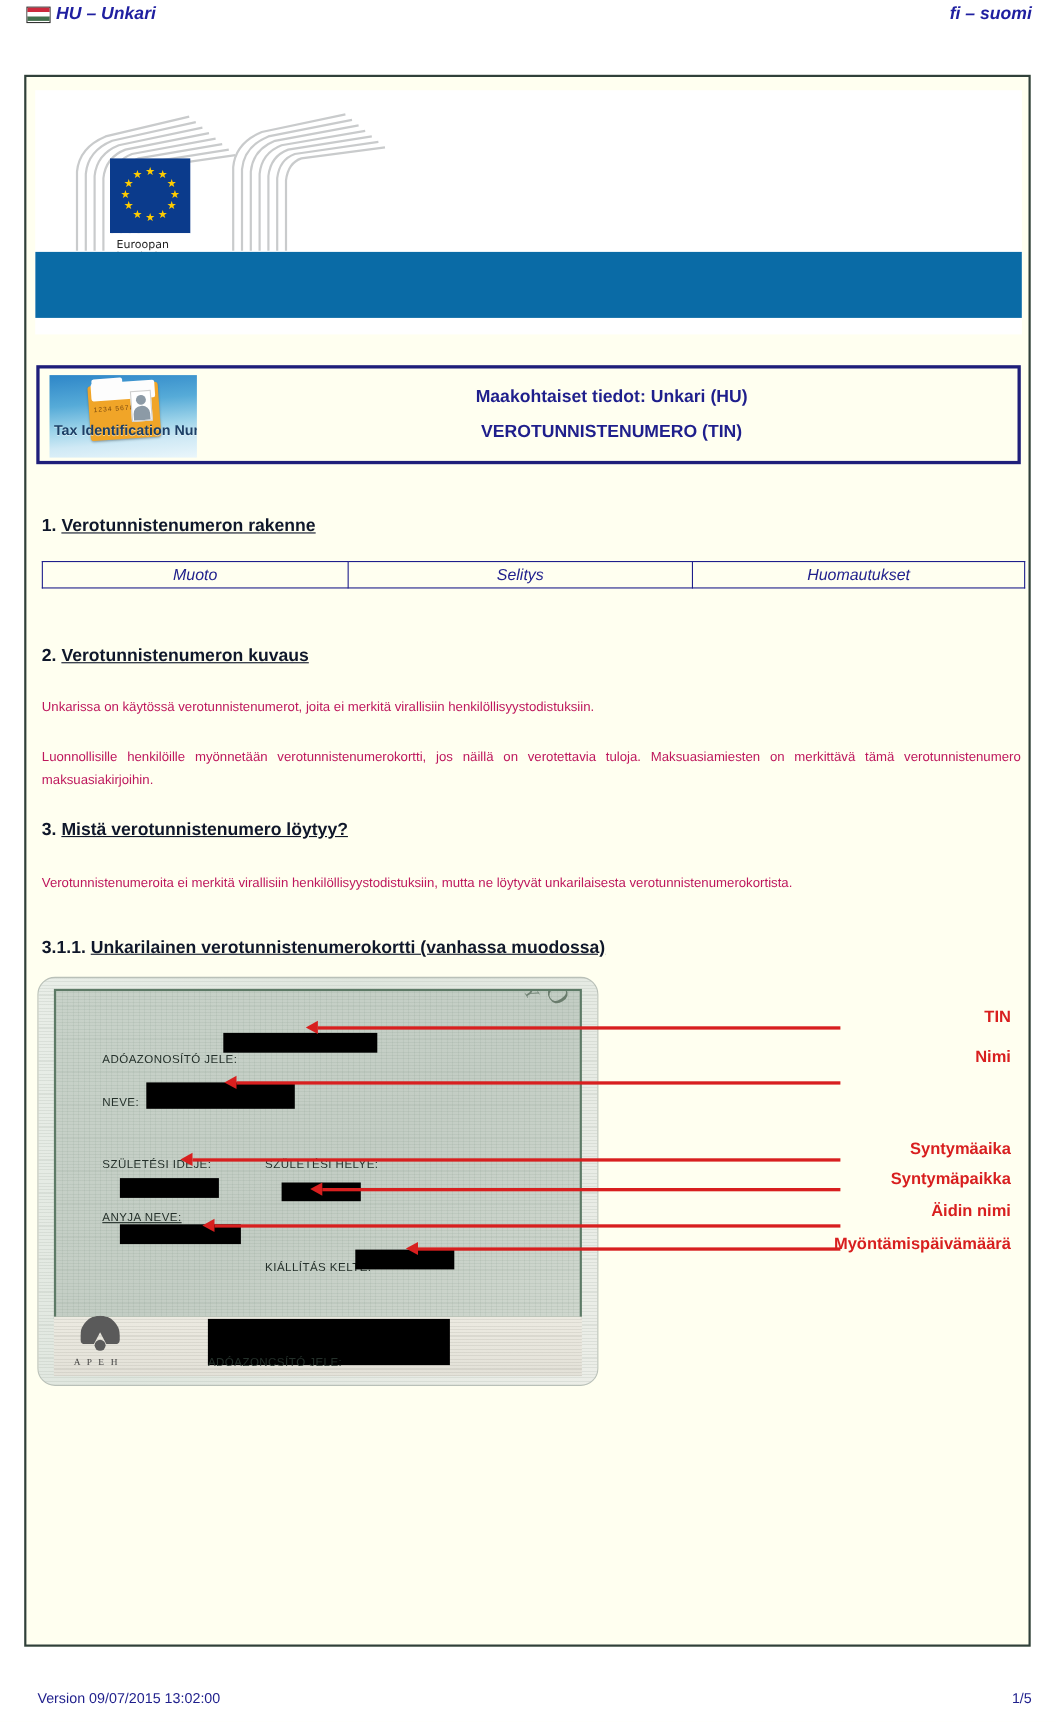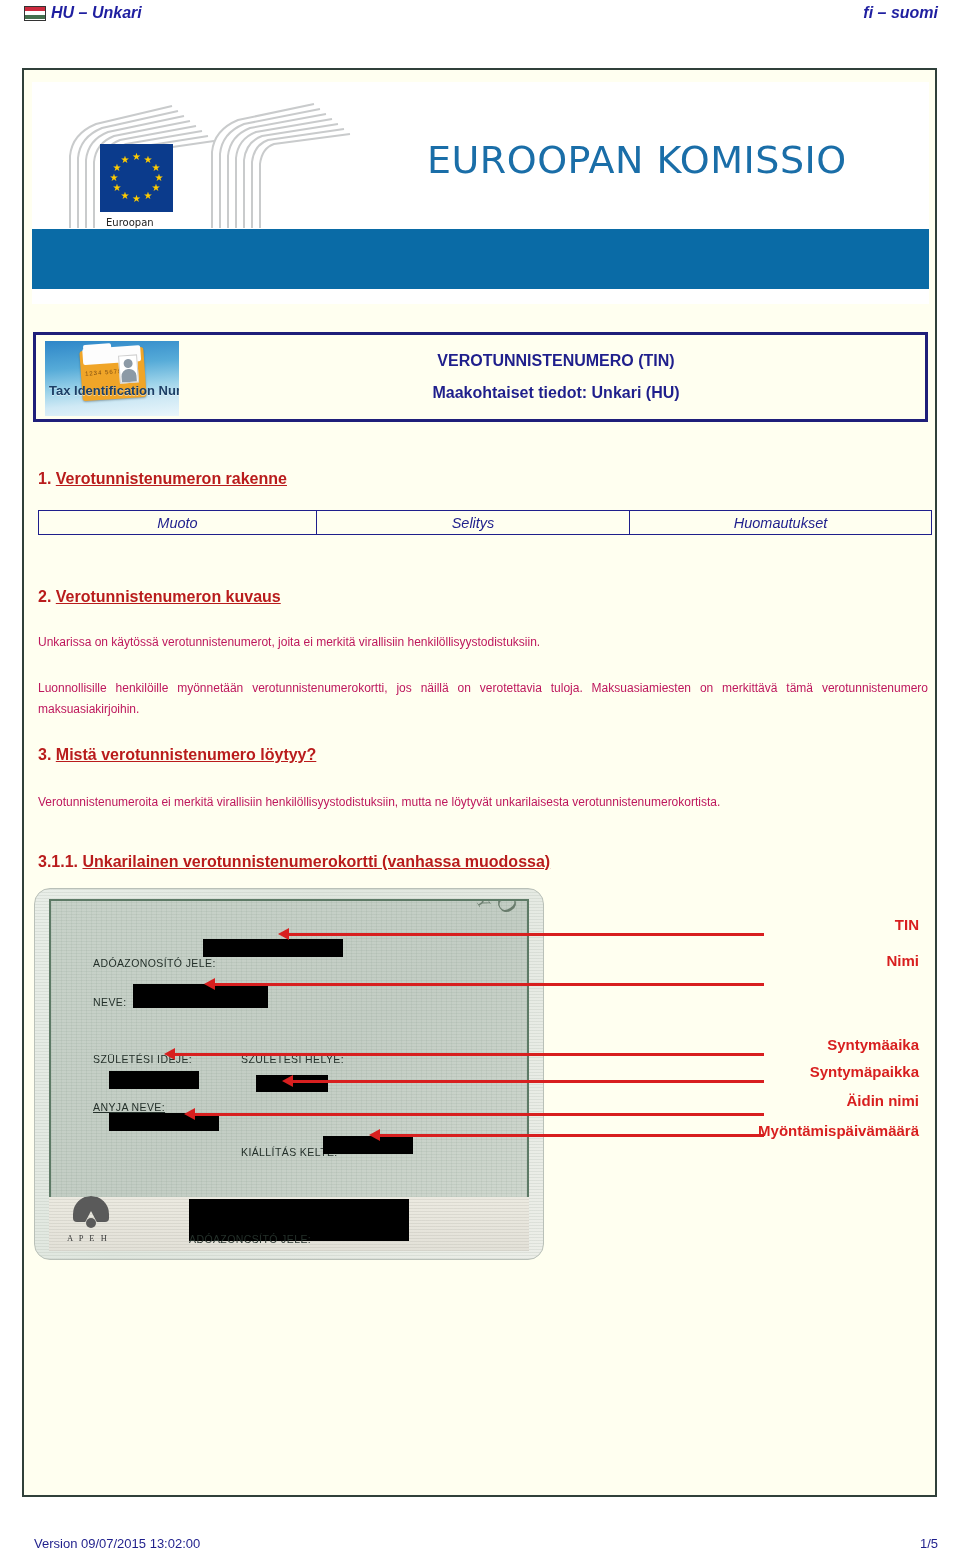--- a/index.html
+++ b/index.html
@@ -231,21 +231,21 @@
     color: #1f1f8c;
     line-height: 32px;
     white-space: nowrap;
   }
 
   
   .section-heading {
     position: absolute;
     font-size: 16px;
     font-weight: bold;
-    color: #b91c1c;
+    color: #0f172a;
     white-space: nowrap;
   }
   .section-heading .num { text-decoration: none; }
   .section-heading .ttl { text-decoration: underline; }
 
   .body-text {
     position: absolute;
     font-size: 12px;
     color: #be185d;
     line-height: 21px;
@@ -482,37 +482,36 @@
         <span class="eu-star" style="left:12px; top:19px;">★</span>
         <span class="eu-star" style="left:20px; top:11px;">★</span>
       </div>
     </div>
 
     <div class="eu-labelbox">
       <span>Euroopan</span>
       <span>komissio</span>
     </div>
 
-    <div class="eu-title">EUROOPAN KOMISSIO</div>
     <div class="eu-bluebar"></div>
   </div>
 
   <div class="title-box">
     <div class="tin-image">
       <div class="tin-card"></div>
       <div class="tin-digits">1234 5678 91</div>
       <div class="tin-photo">
           <i></i>
           <b></b>
         </div>
       <div class="tin-label">Tax Identification Number</div>
     </div>
     <div class="title-text">
+      <div>Maakohtaiset tiedot: Unkari (HU)</div>
       <div>VEROTUNNISTENUMERO (TIN)</div>
-      <div>Maakohtaiset tiedot: Unkari (HU)</div>
     </div>
   </div>
 
   <div class="section-heading" style="left:14px; top:400px;">
     <span class="num">1.</span>
     <span class="ttl">Verotunnistenumeron rakenne</span>
   </div>
 
   <table class="tin-table">
     <tbody>

